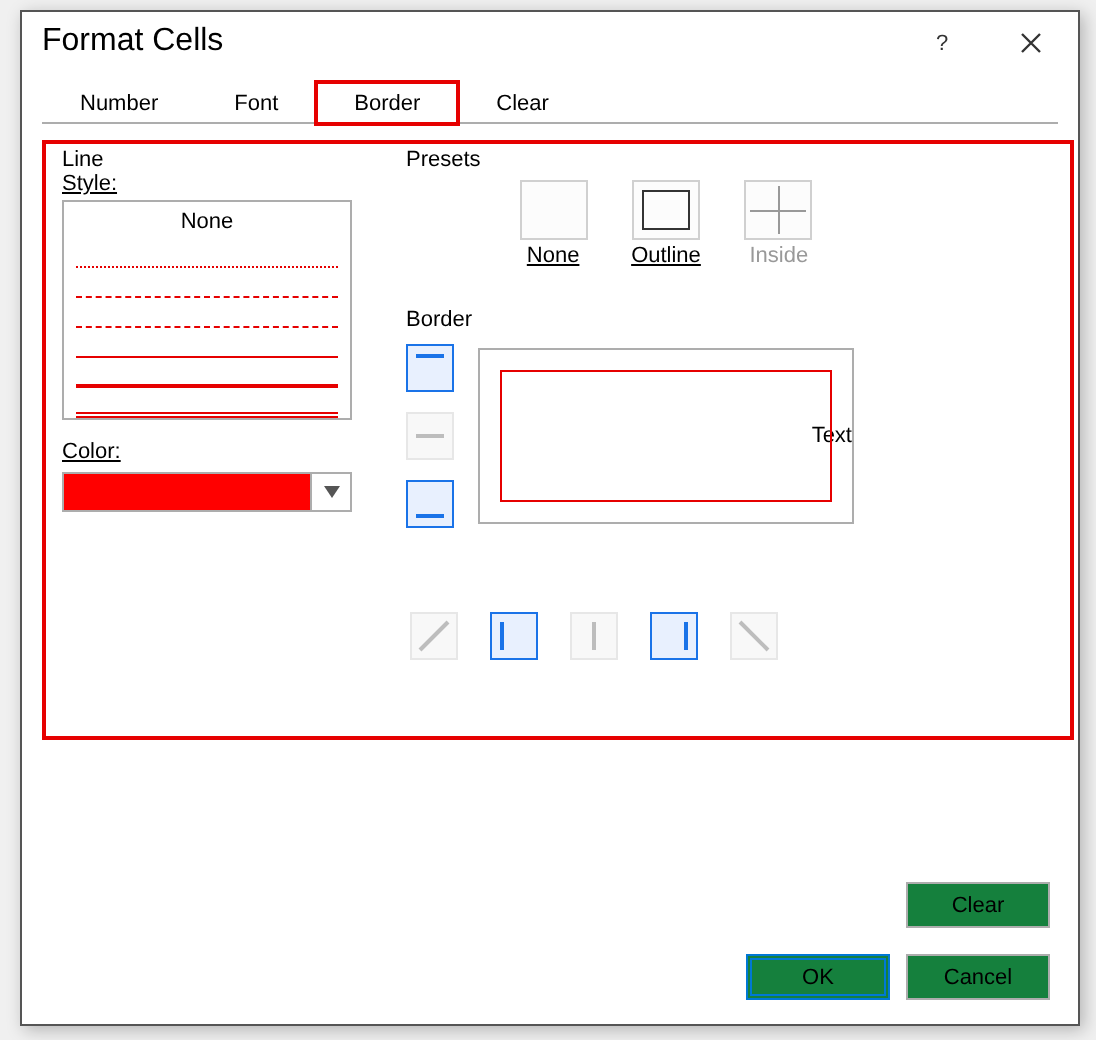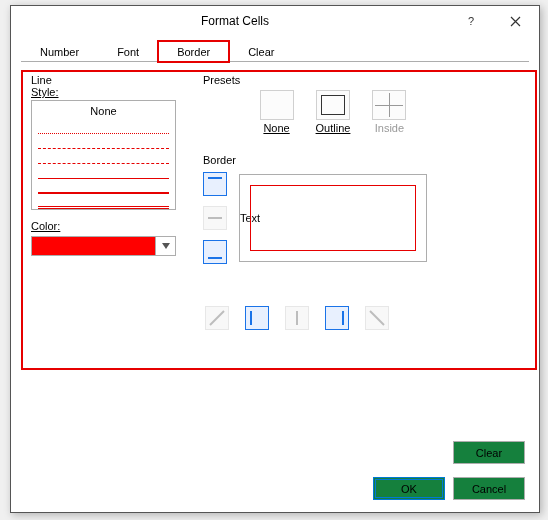--- a/index.html
+++ b/index.html
@@ -7,21 +7,21 @@
   .window {
     position: absolute; left: 10px; top: 5px;
     width: 530px; height: 508px;
     background: #fff; border: 1px solid #555;
     box-shadow: 2px 2px 8px rgba(0,0,0,0.25);
   }
   .titlebar {
     height: 30px; display: flex; align-items: center;
     padding: 0 2px 0 10px;
   }
-  .titlebar .title { flex: 1; font-size: 12px; text-align: center; }
+  .titlebar .title { flex: 1; font-size: 16px; }
   .titlebar .ctrl { width: 44px; height: 28px; display:flex; align-items:center; justify-content:center; color:#333; cursor:pointer;}
   .tabs { display:flex; padding: 0 0 0 10px; margin-top:4px;align-items:center;}
   .tab {
     padding: 4px 18px 4px 18px; border:1px solid transparent;
     border-bottom:none; cursor:pointer; position:relative; top:1px;
   }
   .tab.active { border-color:#adadad; background:#fff; z-index:2;}
   .tab.highlight { outline: 2px solid #e60000; outline-offset: -1px;}
   .tab-line { border-bottom:1px solid #adadad; margin: 0 10px 0 10px;}
   .content-wrapper {
@@ -85,21 +85,21 @@
   .bb {
     width:24px; height:24px; border:1px solid #d4d4d4; background:#f3f3f3;
     display:flex; align-items:center; justify-content:center; cursor:pointer;
     position:relative;
   }
   .bb.sel { border:1px solid #1a73e8; background:#e8f0fe;}
   .bb.dis { opacity:0.55; cursor:default;}
   .bb svg { width:18px; height:18px; }
   .preview {
     border:1px solid #adadad; height:88px; width:188px;
-    display:flex; align-items:center; justify-content:flex-start;
+    display:flex; align-items:center; justify-content:flex-end;
     grid-row: 1 / span 3; grid-column:2;
     position:relative;
   }
   .preview .inner {
     position:absolute; inset:10px;
     border:1px solid #e60000;
   }
   .bottom-row { display:flex; gap:16px; margin-left:2px; margin-top:6px;}
   .clear-btn, .ok-btn, .cancel-btn {
     width:72px; height:23px; background:#15803d; border:1px solid #adadad;

